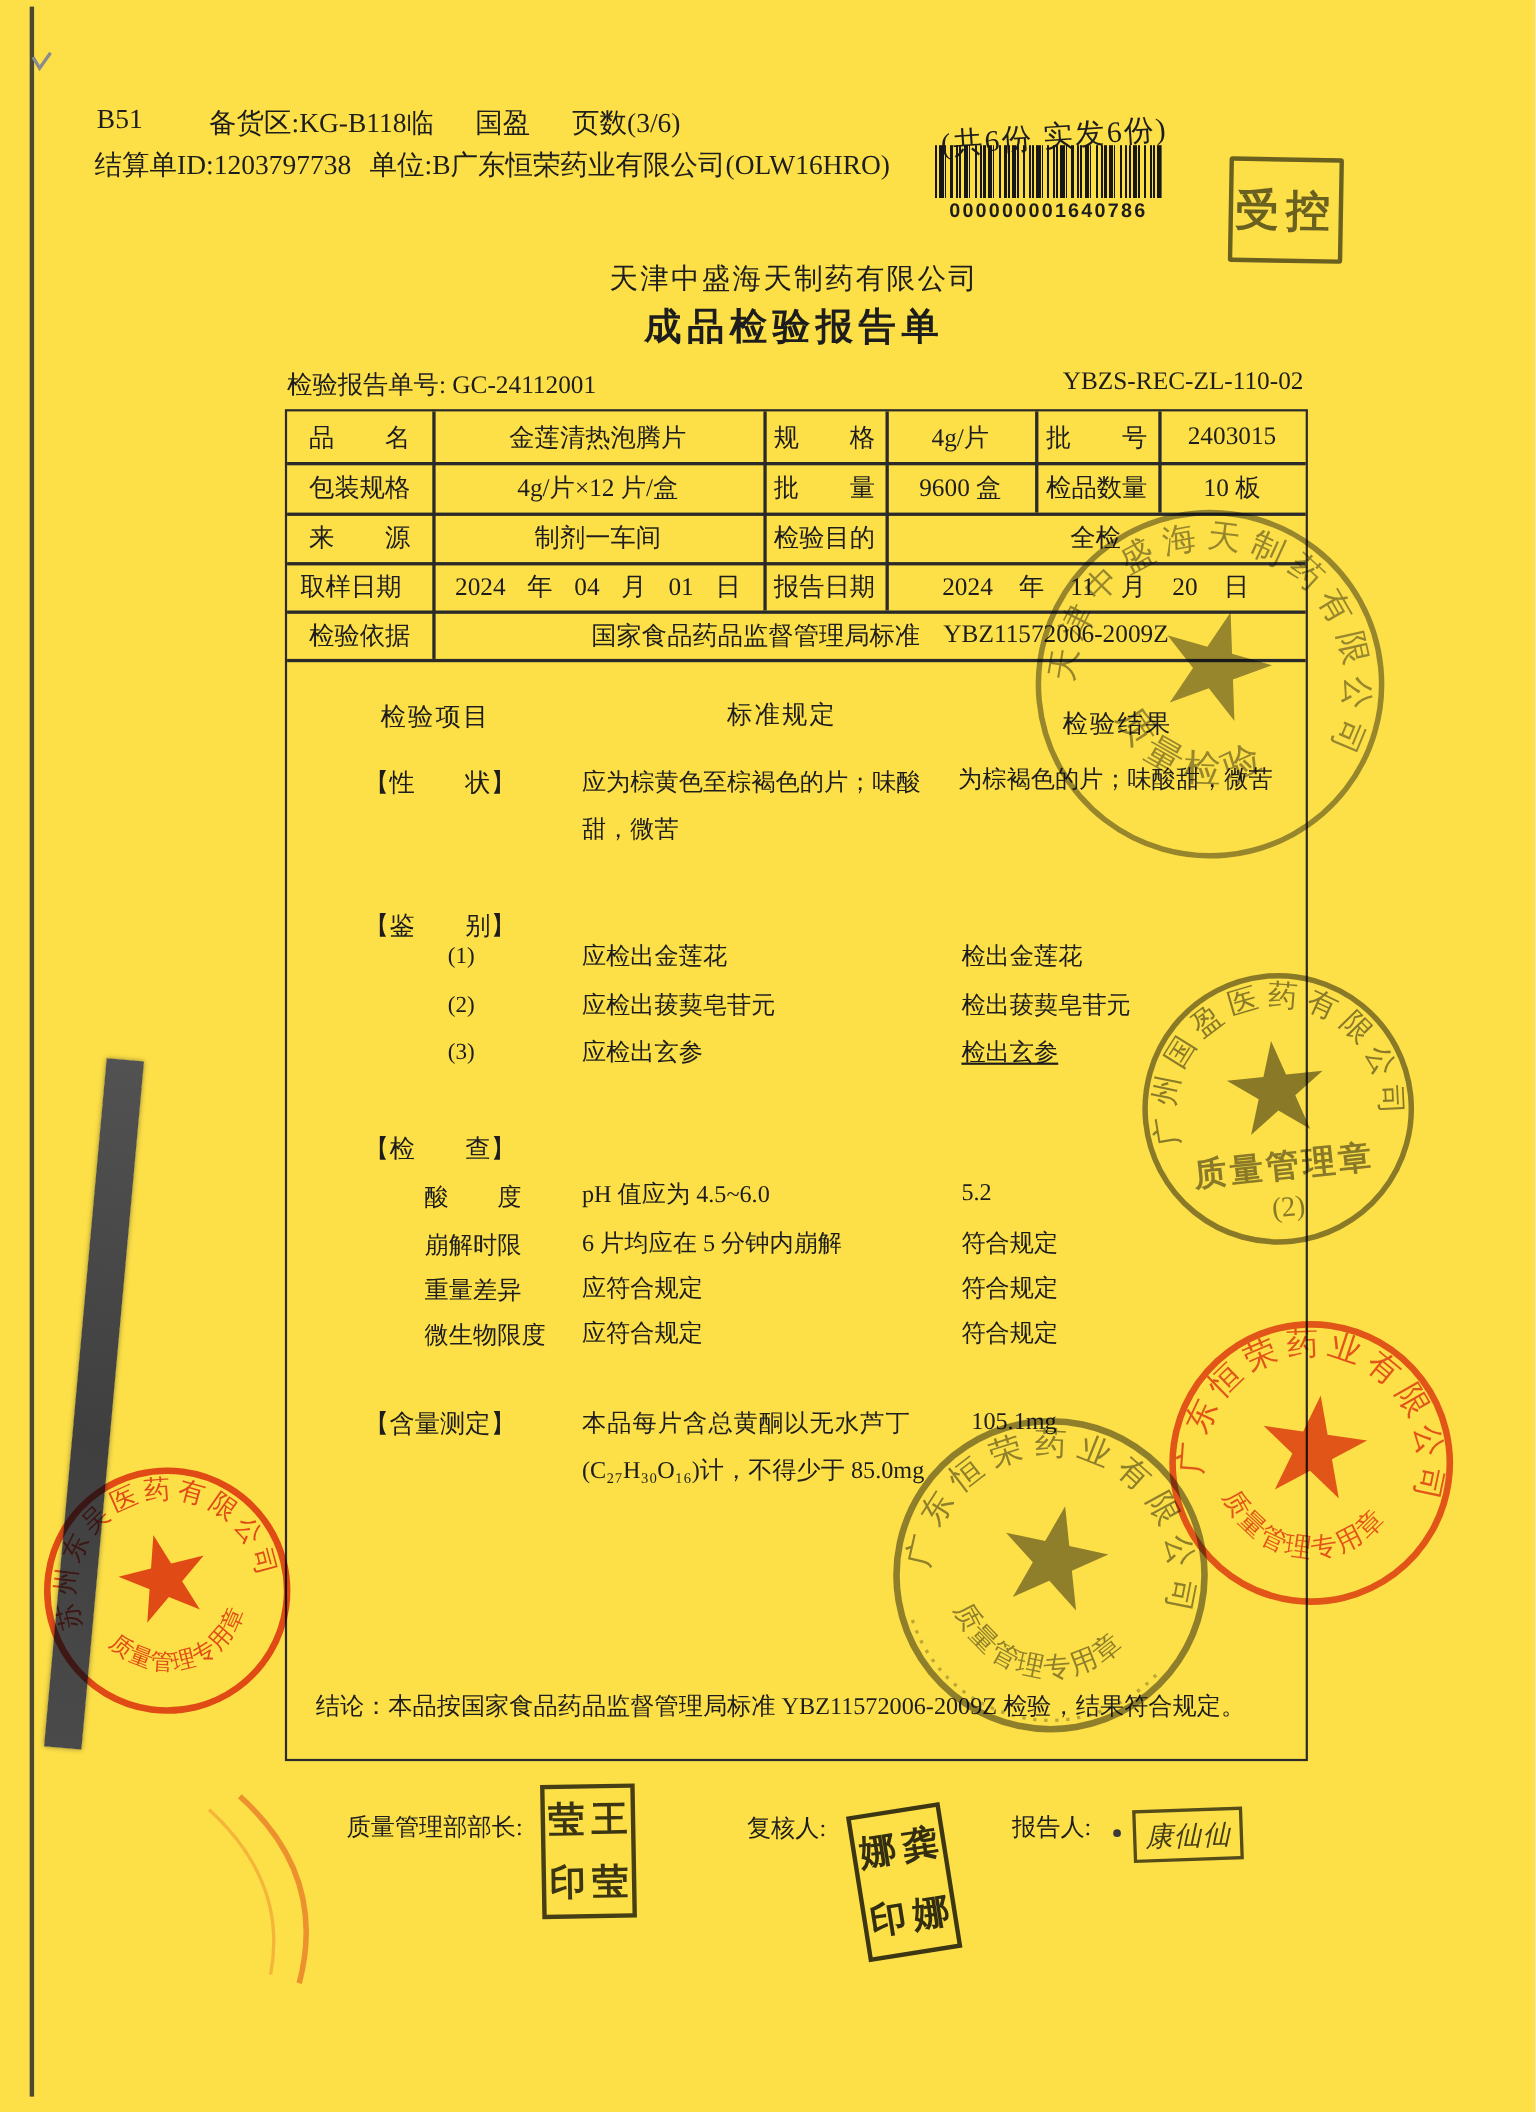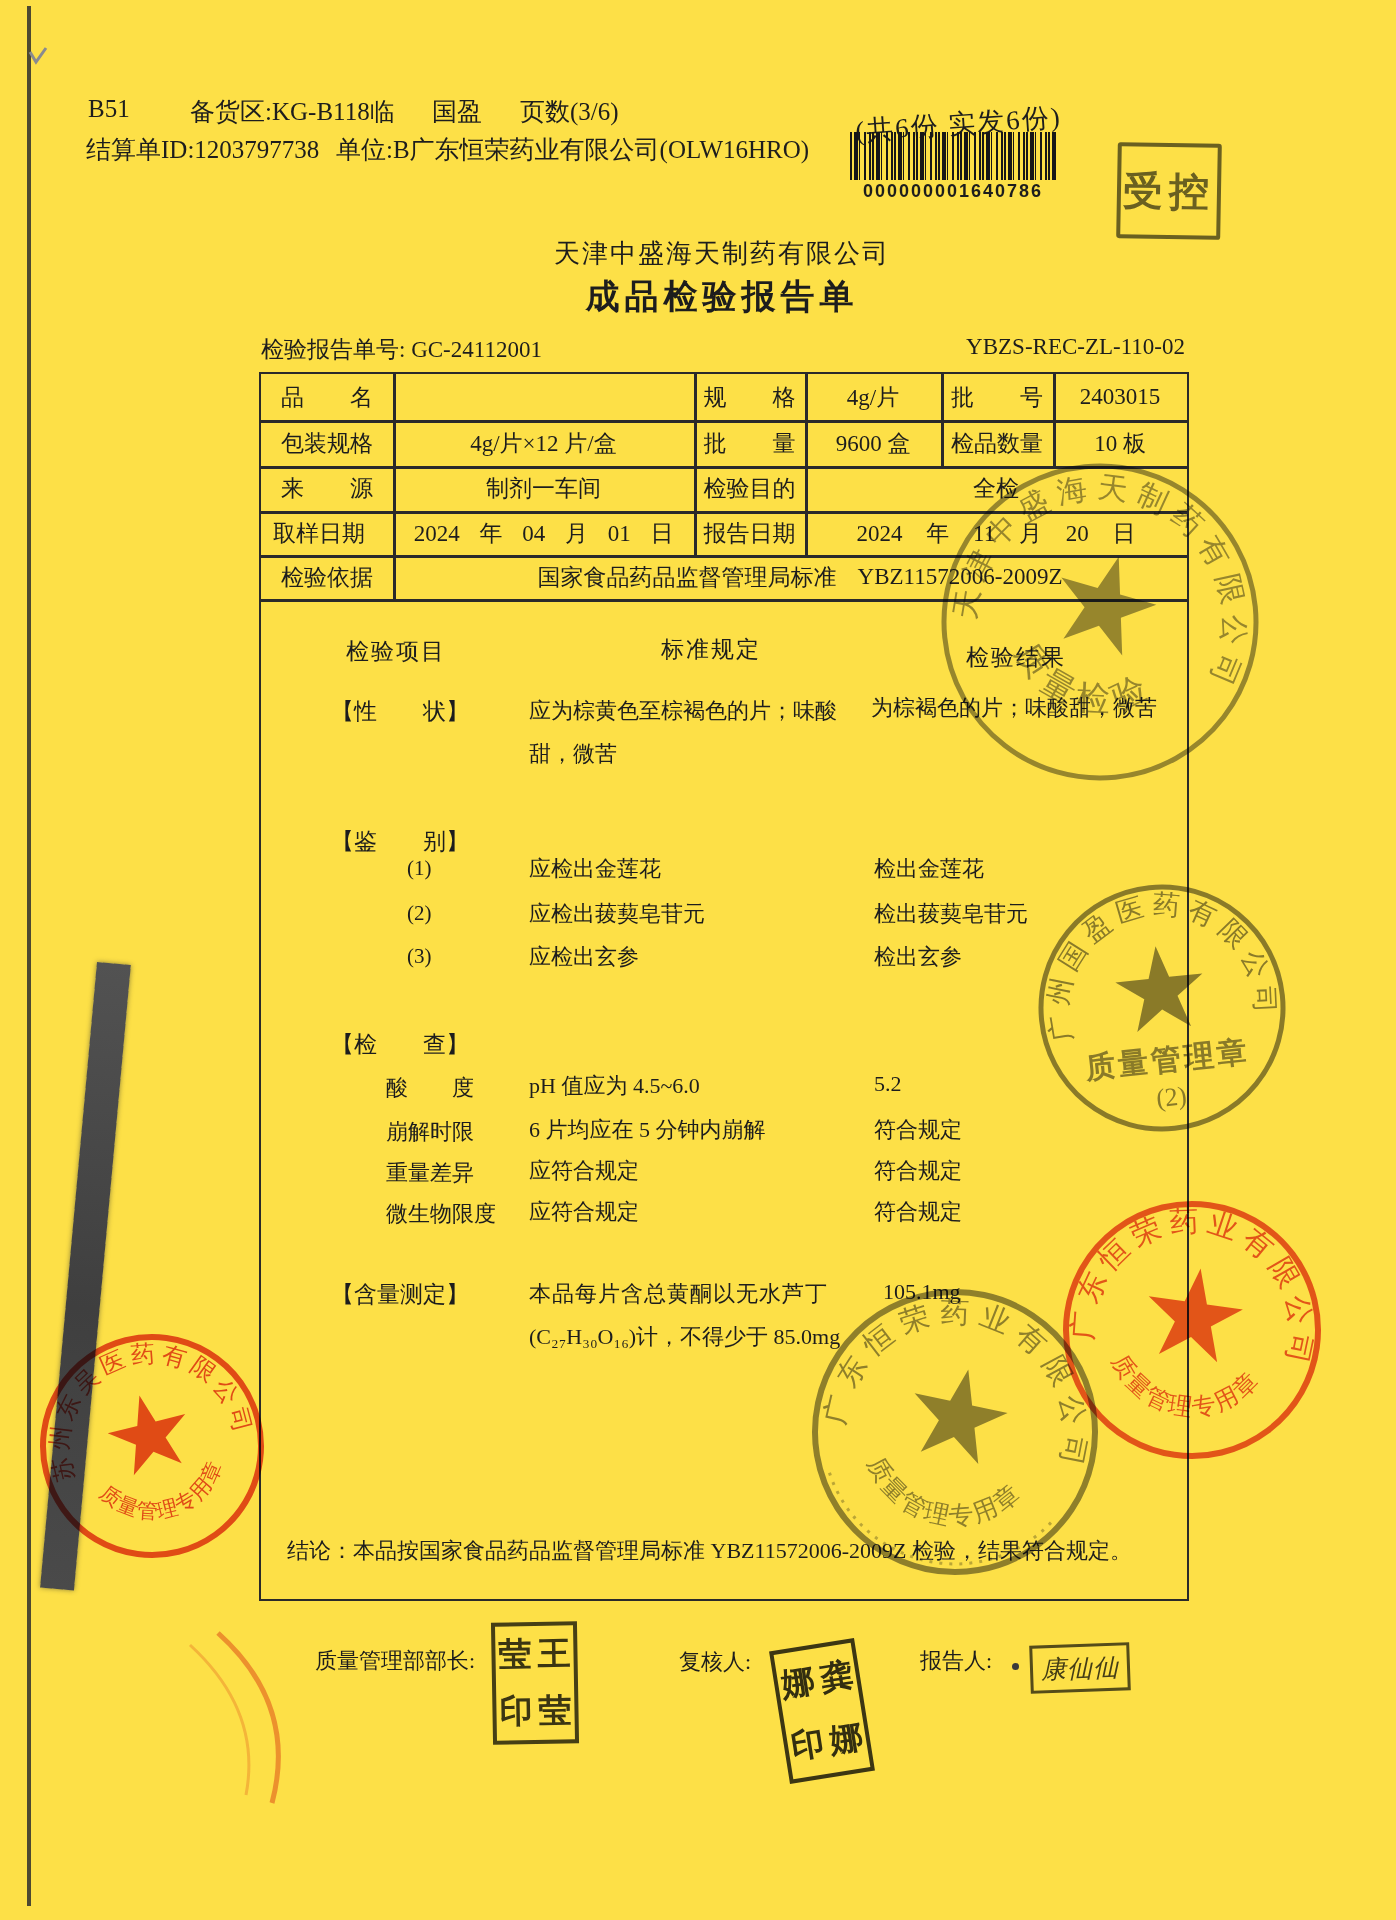--- a/index.html
+++ b/index.html
@@ -58,20 +58,21 @@
     <div class="line" style="left:0;top:181px;width:926px;height:2.5px;"></div>
     <div class="line" style="left:0;top:225px;width:926px;height:2.5px;"></div>
 
     <div class="line" style="left:132px;top:0;width:2.5px;height:225px;"></div>
     <div class="line" style="left:433px;top:0;width:2.5px;height:181px;"></div>
     <div class="line" style="left:544px;top:0;width:2.5px;height:181px;"></div>
     <div class="line" style="left:680px;top:0;width:2.5px;height:92px;"></div>
     <div class="line" style="left:792px;top:0;width:2.5px;height:92px;"></div>
 
     <div class="cell" style="left:0;top:0;width:132px;height:46px;">品　　名</div>
+    <div class="cell" style="left:132px;top:0;width:301px;height:46px;">金莲清热泡腾片</div>
     <div class="cell" style="left:433px;top:0;width:111px;height:46px;">规　　格</div>
     <div class="cell" style="left:544px;top:0;width:136px;height:46px;">4g/片</div>
     <div class="cell" style="left:680px;top:0;width:112px;height:46px;">批　　号</div>
     <div class="cell" style="left:792px;top:0;width:134px;height:46px;">2403015</div>
 
     <div class="cell" style="left:0;top:46px;width:132px;height:46px;">包装规格</div>
     <div class="cell" style="left:132px;top:46px;width:301px;height:46px;">4g/片×12 片/盒</div>
     <div class="cell" style="left:433px;top:46px;width:111px;height:46px;">批　　量</div>
     <div class="cell" style="left:544px;top:46px;width:136px;height:46px;">9600 盒</div>
     <div class="cell" style="left:680px;top:46px;width:112px;height:46px;">检品数量</div>
@@ -102,21 +103,21 @@
 
     <div class="s" style="left:70px;top:452px;font-size:23px;">【鉴　　别】</div>
     <div class="s" style="left:146px;top:482px;font-size:21px;">(1)</div>
     <div class="s" style="left:268px;top:480px;font-size:22px;">应检出金莲花</div>
     <div class="s" style="left:613px;top:480px;font-size:22px;">检出金莲花</div>
     <div class="s" style="left:146px;top:527px;font-size:21px;">(2)</div>
     <div class="s" style="left:268px;top:525px;font-size:22px;">应检出菝葜皂苷元</div>
     <div class="s" style="left:613px;top:525px;font-size:22px;">检出菝葜皂苷元</div>
     <div class="s" style="left:146px;top:570px;font-size:21px;">(3)</div>
     <div class="s" style="left:268px;top:568px;font-size:22px;">应检出玄参</div>
-    <div class="s" style="left:613px;top:568px;font-size:22px;">检出玄参</div>
+    <div class="s" style="left:613px;top:568px;font-size:22px;text-decoration:underline;">检出玄参</div>
 
     <div class="s" style="left:70px;top:655px;font-size:23px;">【检　　查】</div>
     <div class="s" style="left:125px;top:699px;font-size:22px;">酸　　度</div>
     <div class="s" style="left:268px;top:697px;font-size:22px;">pH 值应为 4.5~6.0</div>
     <div class="s" style="left:613px;top:697px;font-size:22px;">5.2</div>
     <div class="s" style="left:125px;top:743px;font-size:22px;">崩解时限</div>
     <div class="s" style="left:268px;top:741px;font-size:22px;">6 片均应在 5 分钟内崩解</div>
     <div class="s" style="left:613px;top:741px;font-size:22px;">符合规定</div>
     <div class="s" style="left:125px;top:784px;font-size:22px;">重量差异</div>
     <div class="s" style="left:268px;top:782px;font-size:22px;">应符合规定</div>

